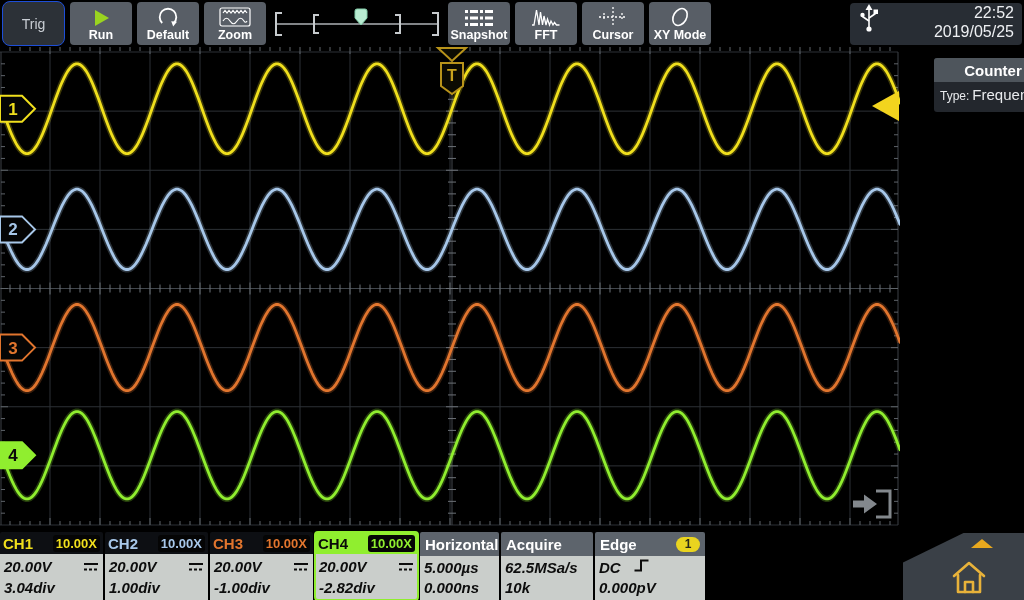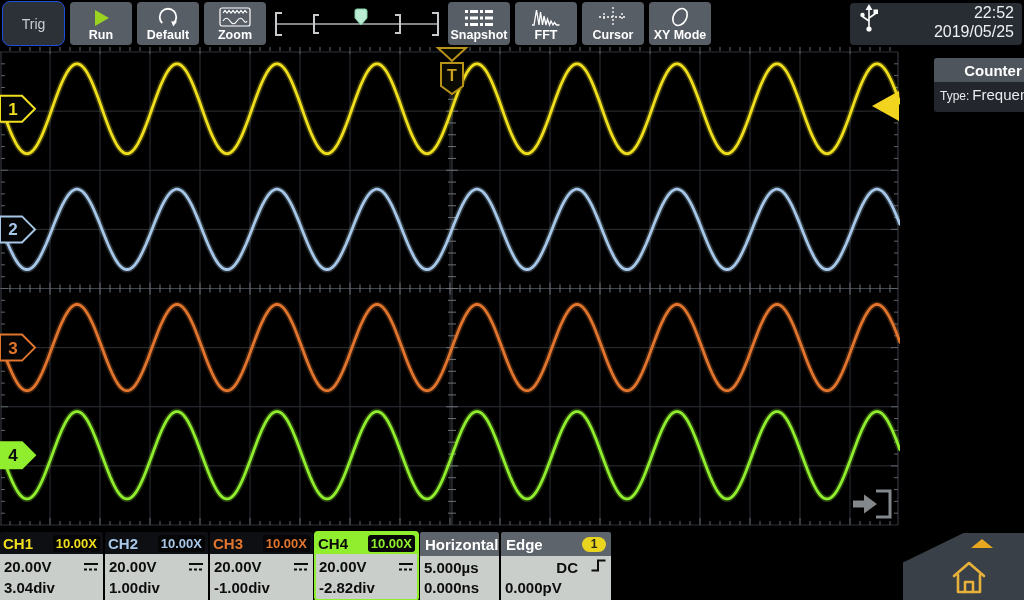--- a/index.html
+++ b/index.html
@@ -34,21 +34,21 @@
 
   
   .statusbar{position:absolute;left:0;top:532px;height:68px;display:flex;gap:2px;}
   .sb-box{display:flex;flex-direction:column;flex:none;}
   .ch-box{width:103px;border-radius:2px;}
   .ch-head{height:22px;background:#0d0f13;display:flex;align-items:center;justify-content:space-between;
            padding:0 3px;border-radius:2px 2px 0 0;}
   .ch-name{font-size:15px;font-weight:700;}
   .badge{background:#050505;border-radius:3px;font-size:13px;font-weight:700;padding:1px 3px;line-height:15px;}
   .vals{background:#cacecb;color:#0d0d0d;font-weight:700;font-size:15px;padding:2px 4px;flex:1;
-        display:flex;flex-direction:column;justify-content:space-around;box-sizing:border-box;}
+        display:flex;flex-direction:column;justify-content:space-around;box-sizing:border-box;font-style:italic;}
   .vrow{display:flex;align-items:center;justify-content:space-between;line-height:20px;}
   .w-h{width:79px}.w-a{width:92px}.w-e{width:110px}
   .info-head{height:34px;background:#5d646c;color:#fff;font-weight:700;font-size:15px;padding:0 5px;
              display:flex;align-items:center;justify-content:space-between;border-radius:2px 2px 0 0;}
   .src-badge{background:#e9d41f;color:#26261a;border-radius:8px;min-width:24px;height:15px;line-height:15px;
              font-size:12px;font-weight:700;text-align:center;}
 
   
   .corner{position:absolute;left:903px;top:533px;width:121px;height:67px;background:#3a4047;
           clip-path:polygon(0 44%,50% 0,100% 0,100% 100%,0 100%);}
@@ -732,28 +732,41 @@
       <div class="vals">
         <div class="vrow">
             <span>5.000µs</span>
           </div>
         <div class="vrow">
             <span>0.000ns</span>
           </div>
       </div>
     </div>
 
+    <div class="sb-box w-a">
+      <div class="info-head">
+          <span>Acquire</span>
+        </div>
+      <div class="vals">
+        <div class="vrow">
+            <span>62.5MSa/s</span>
+          </div>
+        <div class="vrow">
+            <span>10k</span>
+          </div>
+      </div>
+    </div>
 
     <div class="sb-box w-e">
       <div class="info-head">
           <span>Edge</span>
         <span class="src-badge">1</span>
         </div>
       <div class="vals">
-        <div class="vrow" style="justify-content:flex-end;gap:12px;">
+        <div class="vrow" style="justify-content:flex-start;gap:12px;">
           <span>DC</span>
           <span><svg width="17" height="15" viewBox="0 0 17 15" fill="none" stroke="#0d0d0d" stroke-width="2">
                 <path d="M1.5 12.5 H8 V2.5 H15.5"></path>
               </svg></span>
         </div>
         <div class="vrow">
             <span>0.000pV</span>
           </div>
       </div>
     </div>

